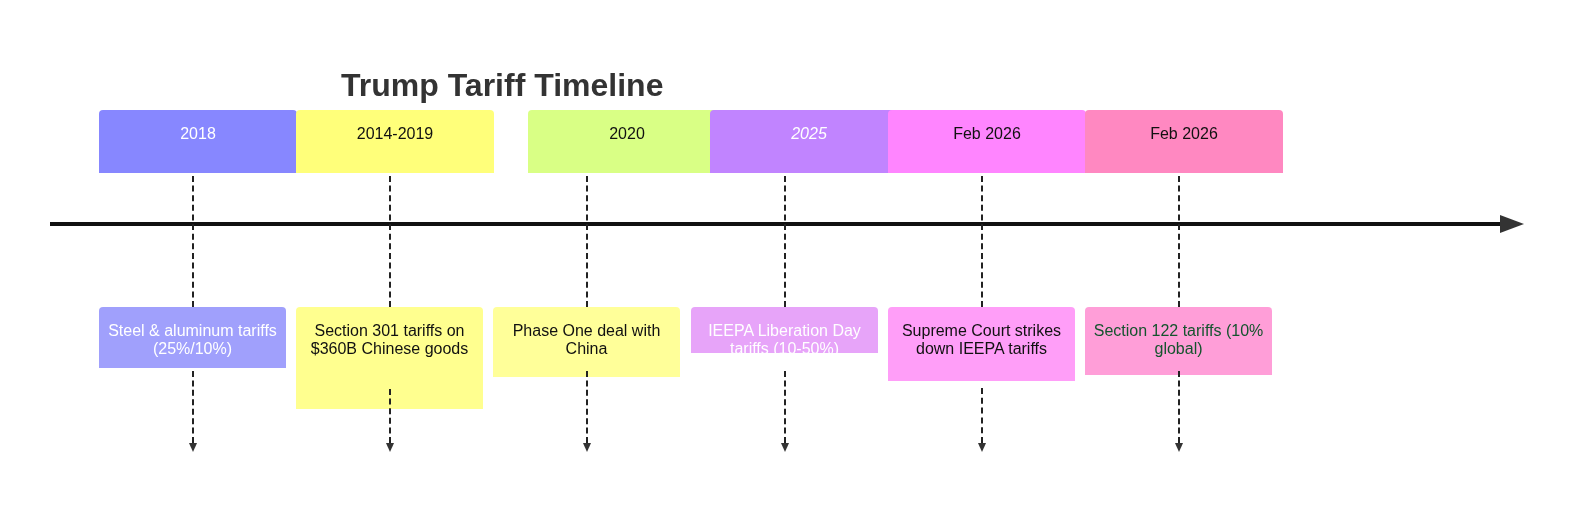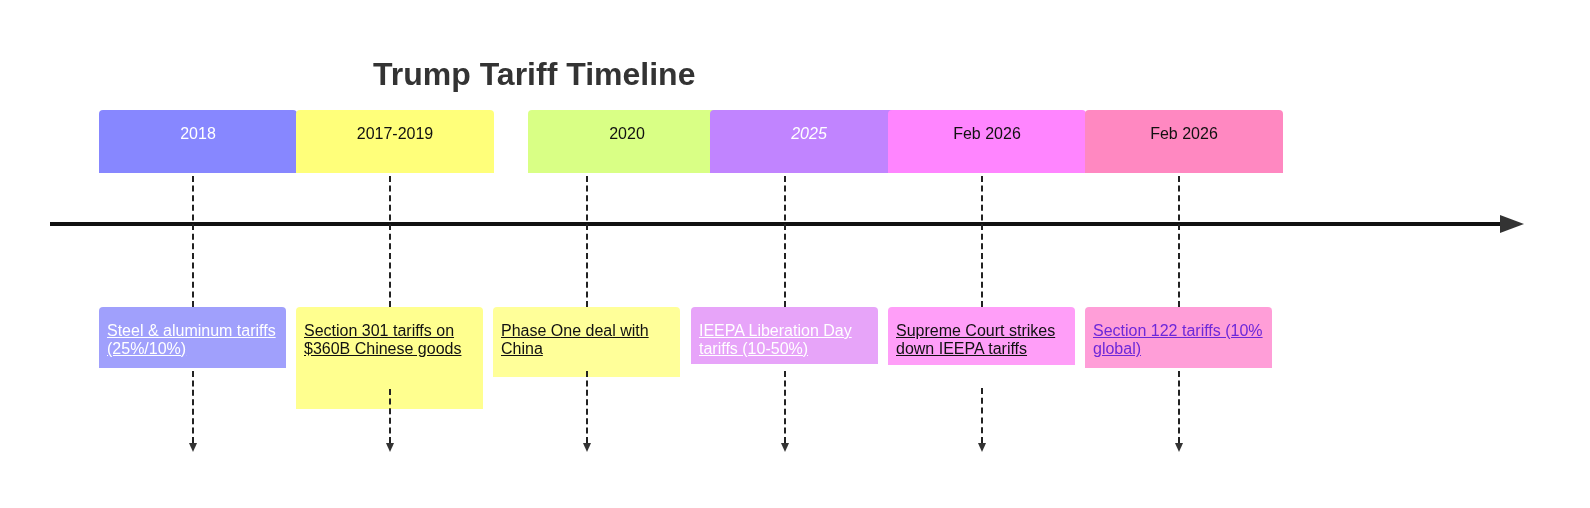--- a/index.html
+++ b/index.html
@@ -1,56 +1,56 @@
 <!DOCTYPE html>
 <html><head>
 <meta charset="utf-8">
 <style>
   html, body { margin:0; padding:0; background:#ffffff; }
   body { width:1590px; height:508px; position:relative; overflow:hidden; font-family:"Liberation Sans", sans-serif; }
-  .title { position:absolute; left:341px; top:56px; font-size:32px; font-weight:bold; color:#333333; white-space:nowrap;margin-left:32px; }
+  .title { position:absolute; left:341px; top:67px; font-size:32px; font-weight:bold; color:#333333; white-space:nowrap; }
   .axis { position:absolute; left:50px; top:222px; width:1452px; height:4px; background:#111; }
   .axis-head { position:absolute; left:1500px; top:215px; width:0; height:0; border-top:9px solid transparent; border-bottom:9px solid transparent; border-left:24px solid #333; }
   .section { position:absolute; top:110px; width:198px; height:63px; border-radius:4px 4px 0 0; box-sizing:border-box; padding-top:15px; text-align:center; font-size:16px; }
-  .event { position:absolute; top:307px; width:187px; border-radius:4px 4px 0 0; box-sizing:border-box; padding:15px 8px 2px; font-size:16px; line-height:17.5px;text-decoration:underline; }
+  .event { position:absolute; top:307px; width:187px; border-radius:4px 4px 0 0; box-sizing:border-box; padding:15px 8px 2px; text-align:center; font-size:16px; line-height:17.5px; }
   .vline { position:absolute; width:0; border-left:2px dashed #222; }
   .arrowdown { position:absolute; width:0; height:0; border-left:4px solid transparent; border-right:4px solid transparent; border-top:9px solid #333; }
 </style>
 </head>
 <body>
 
 <div>
   <div class="title">Trump Tariff Timeline</div>
   <div class="axis"></div>
   <div class="axis-head"></div>
   <div id="columns">
       <div class="section" style="left: 99px; background: rgb(135, 135, 255); color: rgb(255, 255, 255);">2018</div>
       <div class="vline" style="left: 192px; top: 176px; height: 131px;"></div>
       <div class="event" style="left: 99px; height: 61px; background: rgb(160, 160, 252); color: rgb(255, 255, 255);">Steel &amp; aluminum tariffs (25%/10%)</div>
       <div class="vline" style="left: 192px; top: 371px; height: 72px;"></div>
       <div class="arrowdown" style="left: 189px; top: 443px;"></div>
-      <div class="section" style="left: 296px; background: rgb(255, 255, 122); color: rgb(17, 17, 17);">2017-2019</div>
+      <div class="section" style="left: 296px; background: rgb(255, 255, 122); color: rgb(17, 17, 17);">2014-2019</div>
       <div class="vline" style="left: 389px; top: 176px; height: 131px;"></div>
       <div class="event" style="left: 296px; height: 102px; background: rgb(255, 255, 143); color: rgb(17, 17, 17);">Section 301 tariffs on $360B Chinese goods</div>
       <div class="vline" style="left: 389px; top: 389px; height: 54px;"></div>
       <div class="arrowdown" style="left: 386px; top: 443px;"></div>
       <div class="section" style="left: 493px; background: rgb(217, 255, 133); color: rgb(17, 17, 17); margin-left: 35px;">2020</div>
       <div class="vline" style="left: 586px; top: 176px; height: 131px;"></div>
       <div class="event" style="left: 493px; height: 70px; background: rgb(255, 255, 153); color: rgb(17, 17, 17);">Phase One deal with China</div>
       <div class="vline" style="left: 586px; top: 371px; height: 72px;"></div>
       <div class="arrowdown" style="left: 583px; top: 443px;"></div>
       <div class="section" style="left: 710px; background: rgb(193, 132, 255); color: rgb(255, 255, 255); font-style: italic;">2025</div>
       <div class="vline" style="left: 784px; top: 176px; height: 131px;"></div>
-      <div class="event" style="left: 691px; height: 57px; background: rgb(231, 164, 249); color: rgb(255, 255, 255);">IEEPA Liberation Day tariffs (10-50%)</div>
+      <div class="event" style="left: 691px; height: 46px; background: rgb(231, 164, 249); color: rgb(255, 255, 255);">IEEPA Liberation Day tariffs (10-50%)</div>
       <div class="vline" style="left: 784px; top: 371px; height: 72px;"></div>
       <div class="arrowdown" style="left: 781px; top: 443px;"></div>
       <div class="section" style="left: 888px; background: rgb(255, 133, 255); color: rgb(17, 17, 17);">Feb 2026</div>
       <div class="vline" style="left: 981px; top: 176px; height: 131px;"></div>
-      <div class="event" style="left: 888px; height: 58px; background: rgb(255, 158, 248); color: rgb(17, 17, 17);">Supreme Court strikes down IEEPA tariffs</div>
+      <div class="event" style="left: 888px; height: 74px; background: rgb(255, 158, 248); color: rgb(17, 17, 17);">Supreme Court strikes down IEEPA tariffs</div>
       <div class="vline" style="left: 981px; top: 388px; height: 55px;"></div>
       <div class="arrowdown" style="left: 978px; top: 443px;"></div>
       <div class="section" style="left: 1085px; background: rgb(255, 136, 193); color: rgb(17, 17, 17);">Feb 2026</div>
       <div class="vline" style="left: 1178px; top: 176px; height: 131px;"></div>
-      <div class="event" style="left: 1085px; height: 61px; background: rgb(255, 158, 216); color: #6d28d9;">Section 122 tariffs (10% global)</div>
+      <div class="event" style="left: 1085px; height: 68px; background: rgb(255, 158, 216); color: #14532d;">Section 122 tariffs (10% global)</div>
       <div class="vline" style="left: 1178px; top: 371px; height: 72px;"></div>
       <div class="arrowdown" style="left: 1175px; top: 443px;"></div>
     </div>
 </div>
 
 </body></html>

